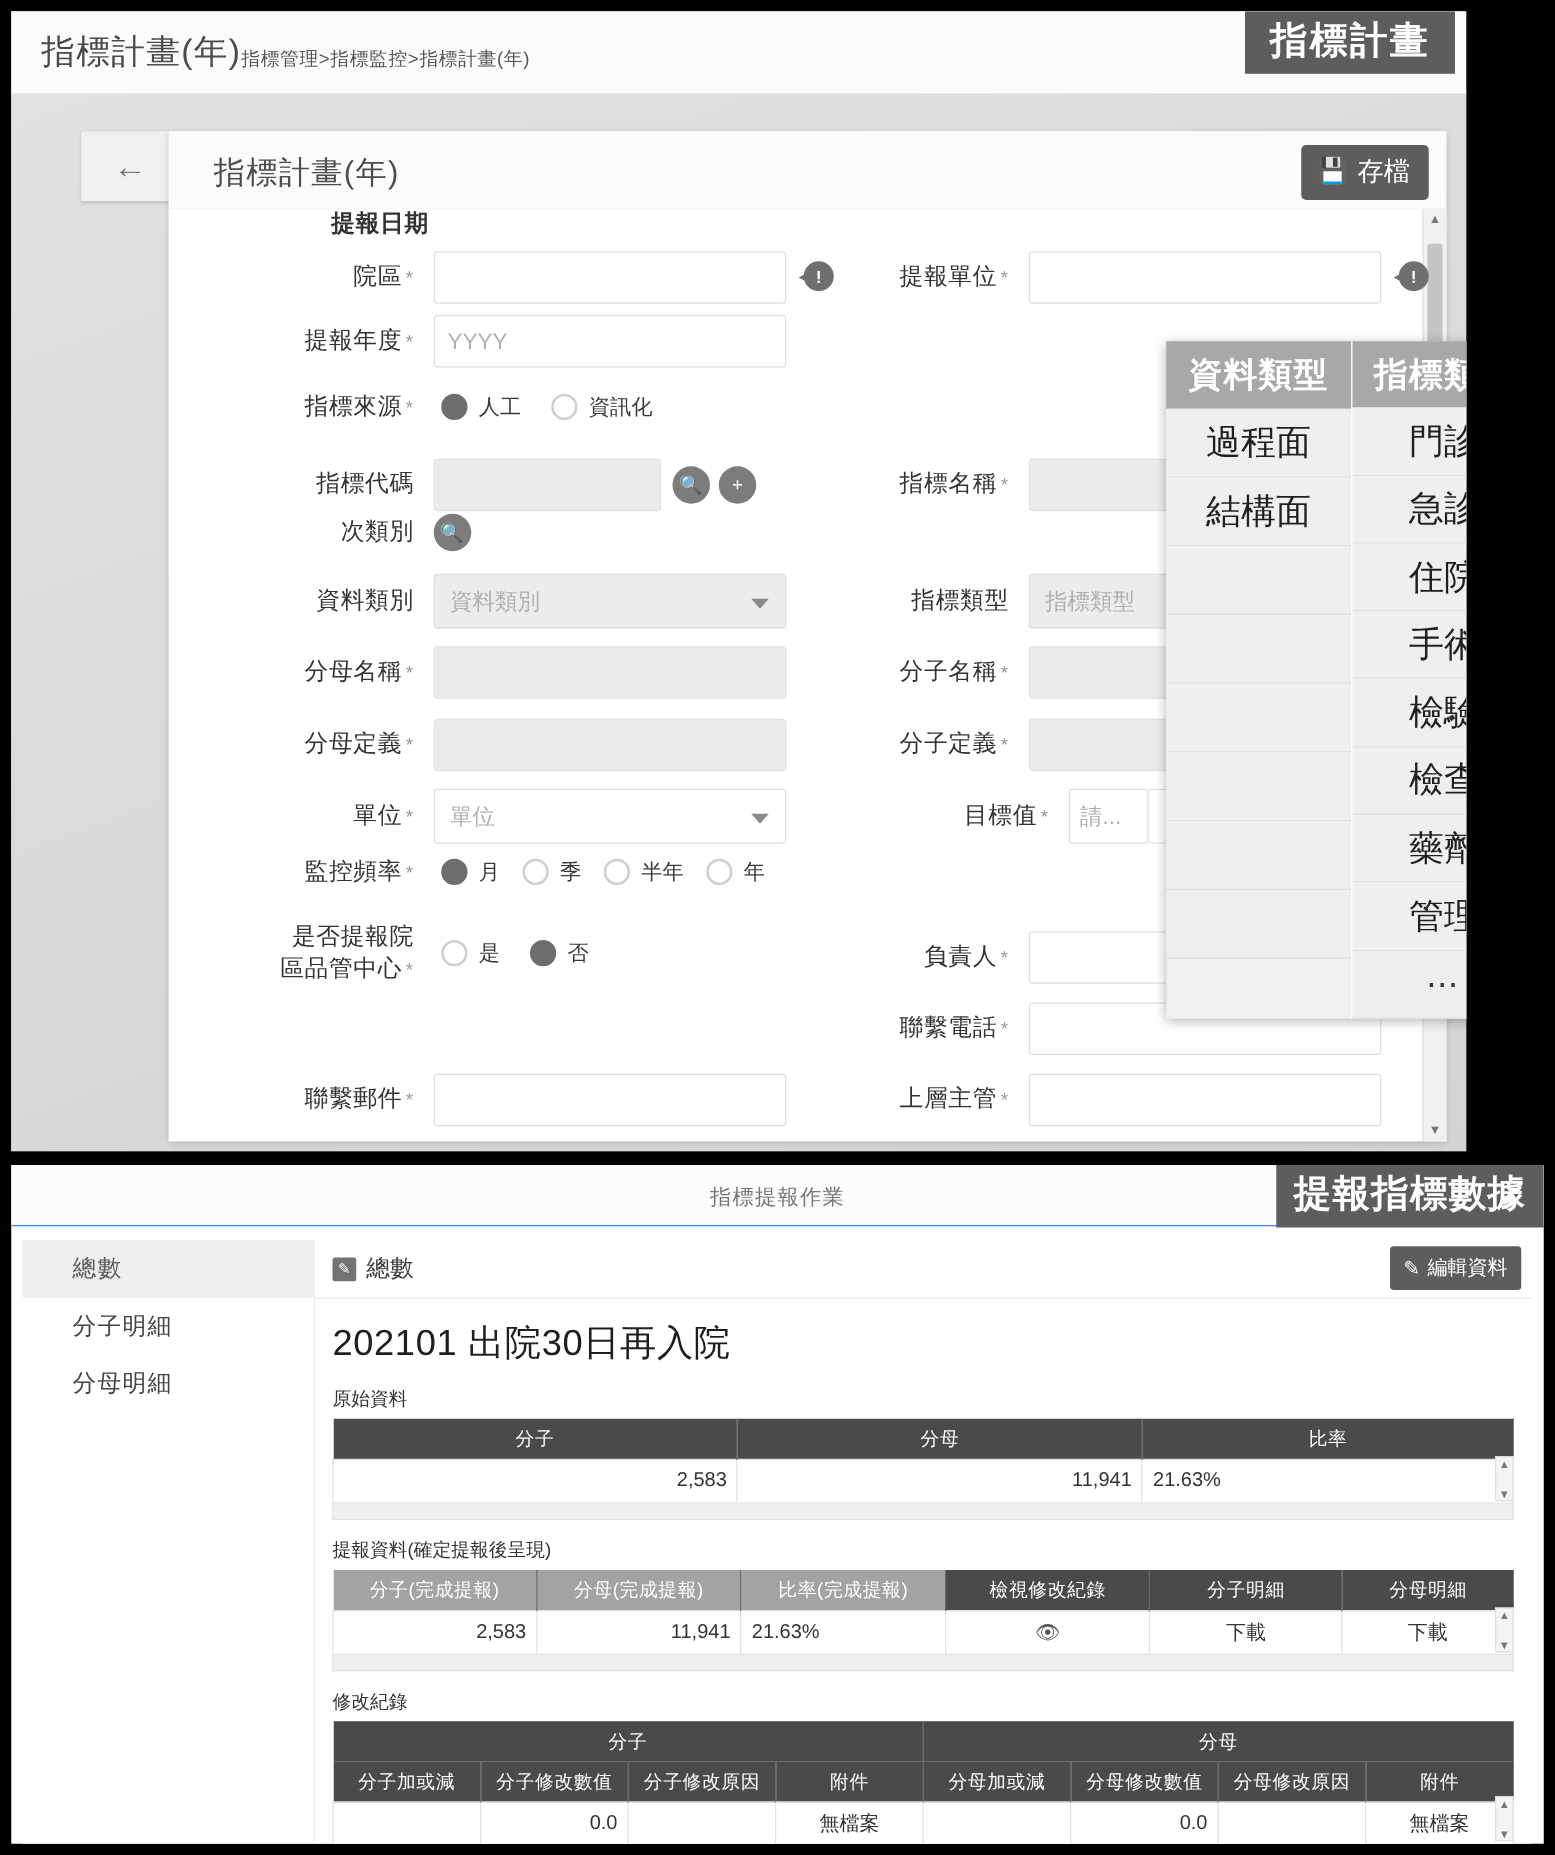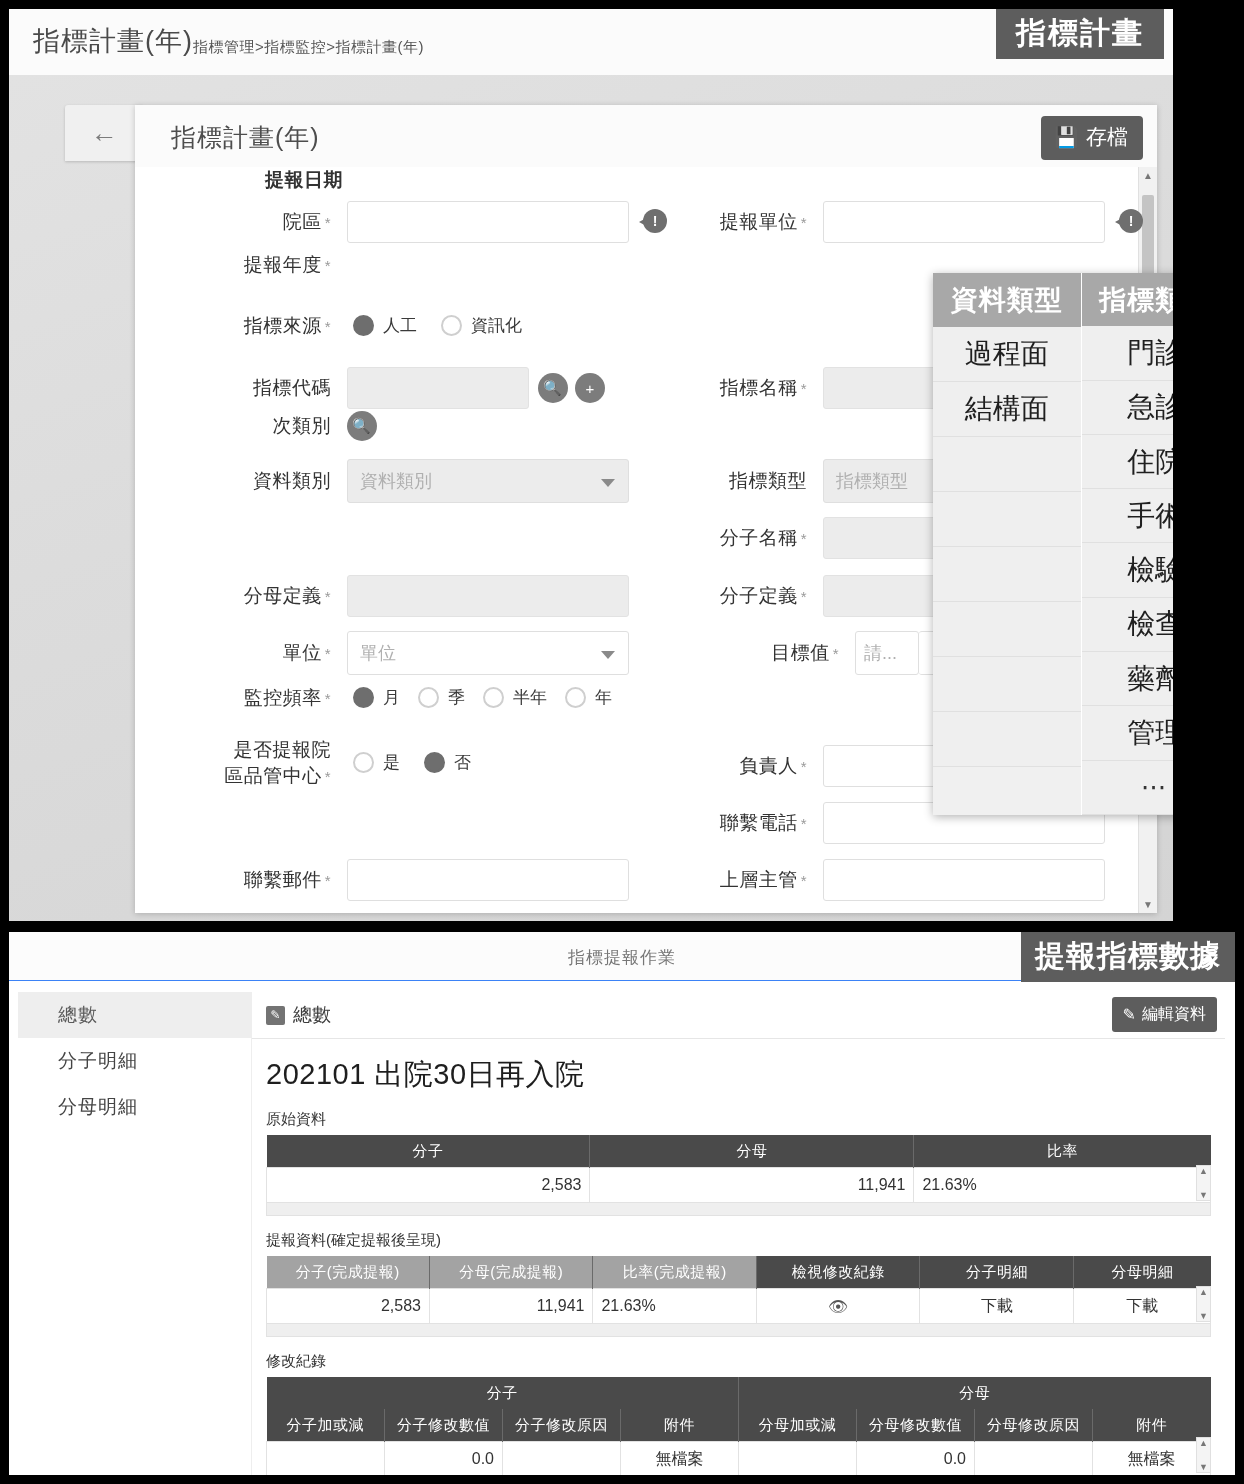--- a/index.html
+++ b/index.html
@@ -356,20 +356,21 @@
             <span class="info-icon" style="margin-left:10px;">
               <span class="tail"></span>
                 <span class="bub">!</span>
             </span>
           </div>
 
           <div class="frow" style="left:48px; top:85px;">
             <div class="flabel" style="width:148px;">
               <span>提報年度</span><span class="req">*</span>
             </div>
+            <input class="finput" style="width: 282px; margin-left: 16px;" placeholder="YYYY">
           </div>
 
           <div class="frow" style="left:48px; top:146px;">
             <div class="flabel" style="width:148px;">
               <span>指標來源</span><span class="req">*</span>
             </div>
             <div class="radio-group" style="margin-left:22px;">
               <label class="radio">
                 <span class="dot on"></span>
                 <span class="rlabel">人工</span>
@@ -407,20 +408,26 @@
             </div>
           </div>
           <div class="frow" style="left:524px; top:292px;">
             <div class="flabel" style="width:148px;">指標類型</div>
             <div class="fselect dis" style="width:282px; margin-left:16px;">
               <span>指標類型</span>
               <span class="caret"></span>
             </div>
           </div>
 
+          <div class="frow" style="left:48px; top:350px;">
+            <div class="flabel" style="width:148px;">
+              <span>分母名稱</span><span class="req">*</span>
+            </div>
+            <input class="finput dis" style="width: 282px; margin-left: 16px;">
+          </div>
           <div class="frow" style="left:524px; top:350px;">
             <div class="flabel" style="width:148px;">
               <span>分子名稱</span><span class="req">*</span>
             </div>
             <input class="finput dis" style="width: 282px; margin-left: 16px;">
           </div>
 
           <div class="frow" style="left:48px; top:408px;">
             <div class="flabel" style="width:148px;">
               <span>分母定義</span><span class="req">*</span>

